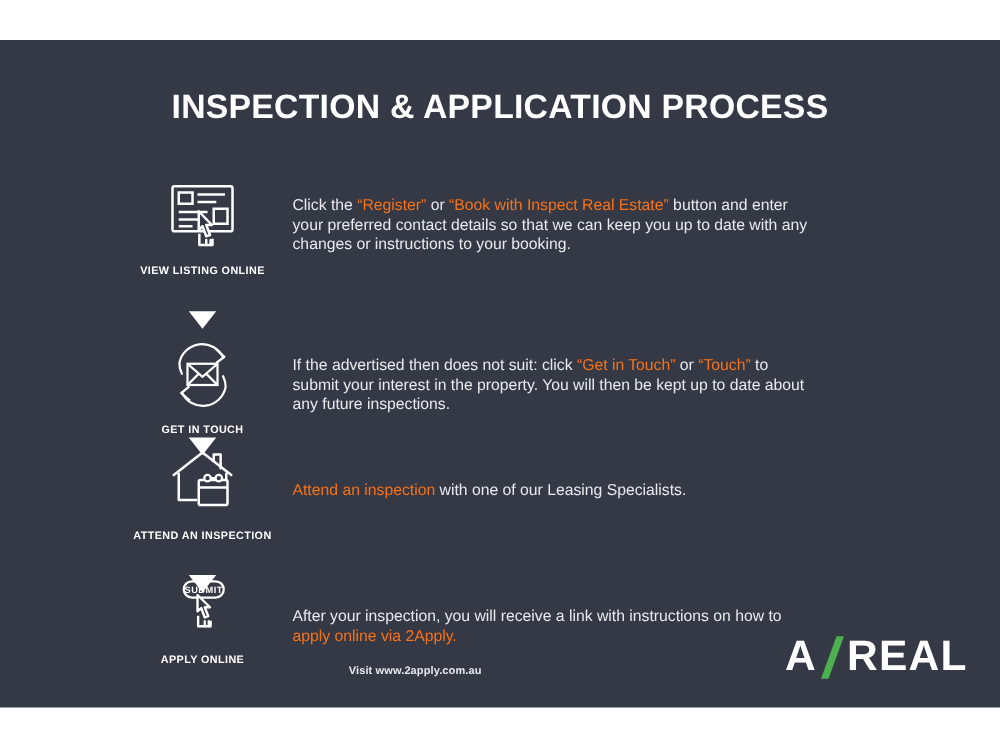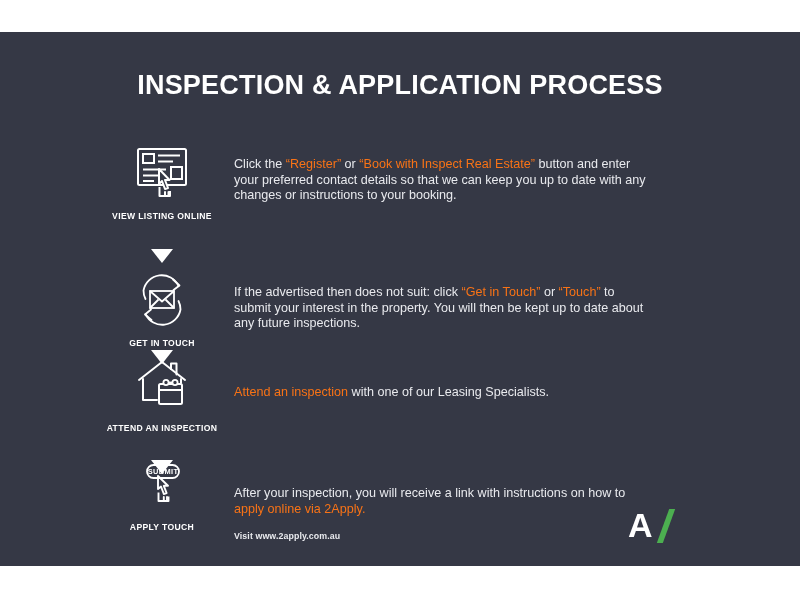--- a/index.html
+++ b/index.html
@@ -91,20 +91,21 @@
     font-family: "Liberation Sans", sans-serif;
   }
   .accent { color: #f97316; }
   .sub-note {
     margin-top: 13px;
     font-size: 8.8px;
     line-height: 12px;
     color: #e9eaee;
     font-weight: bold;
     letter-spacing: 0.1px;
+    margin-left: 45px;
   }
 
   
   .connector {
     position: absolute;
     left: 151px;
     width: 22px;
     height: 14px;
   }
   .connector .tri {
@@ -237,31 +238,32 @@
         <div class="step-icon-col">
           <div class="icon-box">
             <svg width="60" height="56" viewBox="0 0 60 56">
               <rect x="15" y="9" width="32" height="13" rx="6.5" fill="none" stroke="#ffffff" stroke-width="1.8"></rect>
               <text x="31" y="18.3" fill="#ffffff" font-size="7.4" font-weight="bold" text-anchor="middle" font-family="Liberation Sans, sans-serif" letter-spacing="0.4">SUBMIT</text>
               <path d="M26 20 L26 33 L29 30.5 L31.8 38 L34.6 37 L31.8 29.8 L36 29.8 Z" fill="#353845" stroke="#ffffff" stroke-width="1.9" stroke-linejoin="round"></path>
               <path d="M31.8 41 L31.8 45 M35 41 L35 45" stroke="#ffffff" stroke-width="1.9" stroke-linecap="round"></path>
               <path d="M26.5 36.5 L26.5 45 L36.5 45 L36.5 40.5" fill="none" stroke="#ffffff" stroke-width="1.9" stroke-linejoin="round"></path>
             </svg>
           </div>
-          <div class="step-label">APPLY TOUCH</div>
+          <div class="step-label">APPLY ONLINE</div>
         </div>
         <div class="step-body" style="top:30px;">
           <span>After your inspection, you will receive a link with instructions on how to </span><span class="accent">apply online via 2Apply.</span>
           <div class="sub-note">Visit www.2apply.com.au</div>
         </div>
       </div>
 
     </div>
 
     <div class="logo">
       <span>A</span>
       <span class="slash">
           <i></i>
         </span>
+      <span>REAL</span>
     </div>
 
   </div>
 </div>
 
 </body></html>

